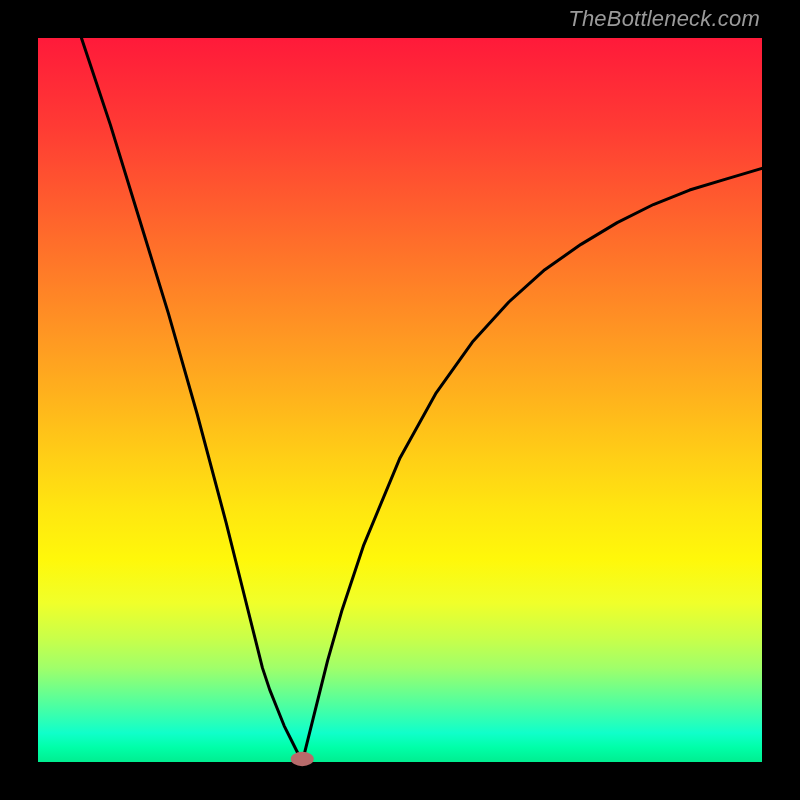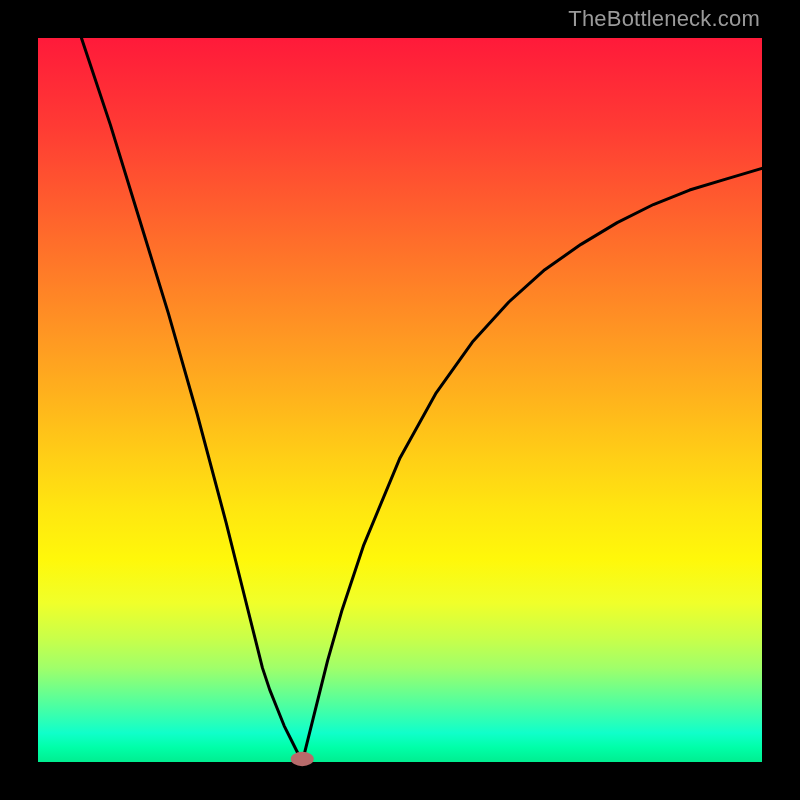--- a/index.html
+++ b/index.html
@@ -11,20 +11,21 @@
     overflow: hidden;
     font-family: Arial, Helvetica, sans-serif;
   }
   .frame {
     position: absolute;
     top: 0;
     left: 0;
     width: 800px;
     height: 800px;
     background: #000;
+    font-style: italic;
   }
   .plot-area {
     position: absolute;
     
     top: 38px;
     left: 38px;
     width: 724px;
     height: 724px;
     
     background: linear-gradient(

